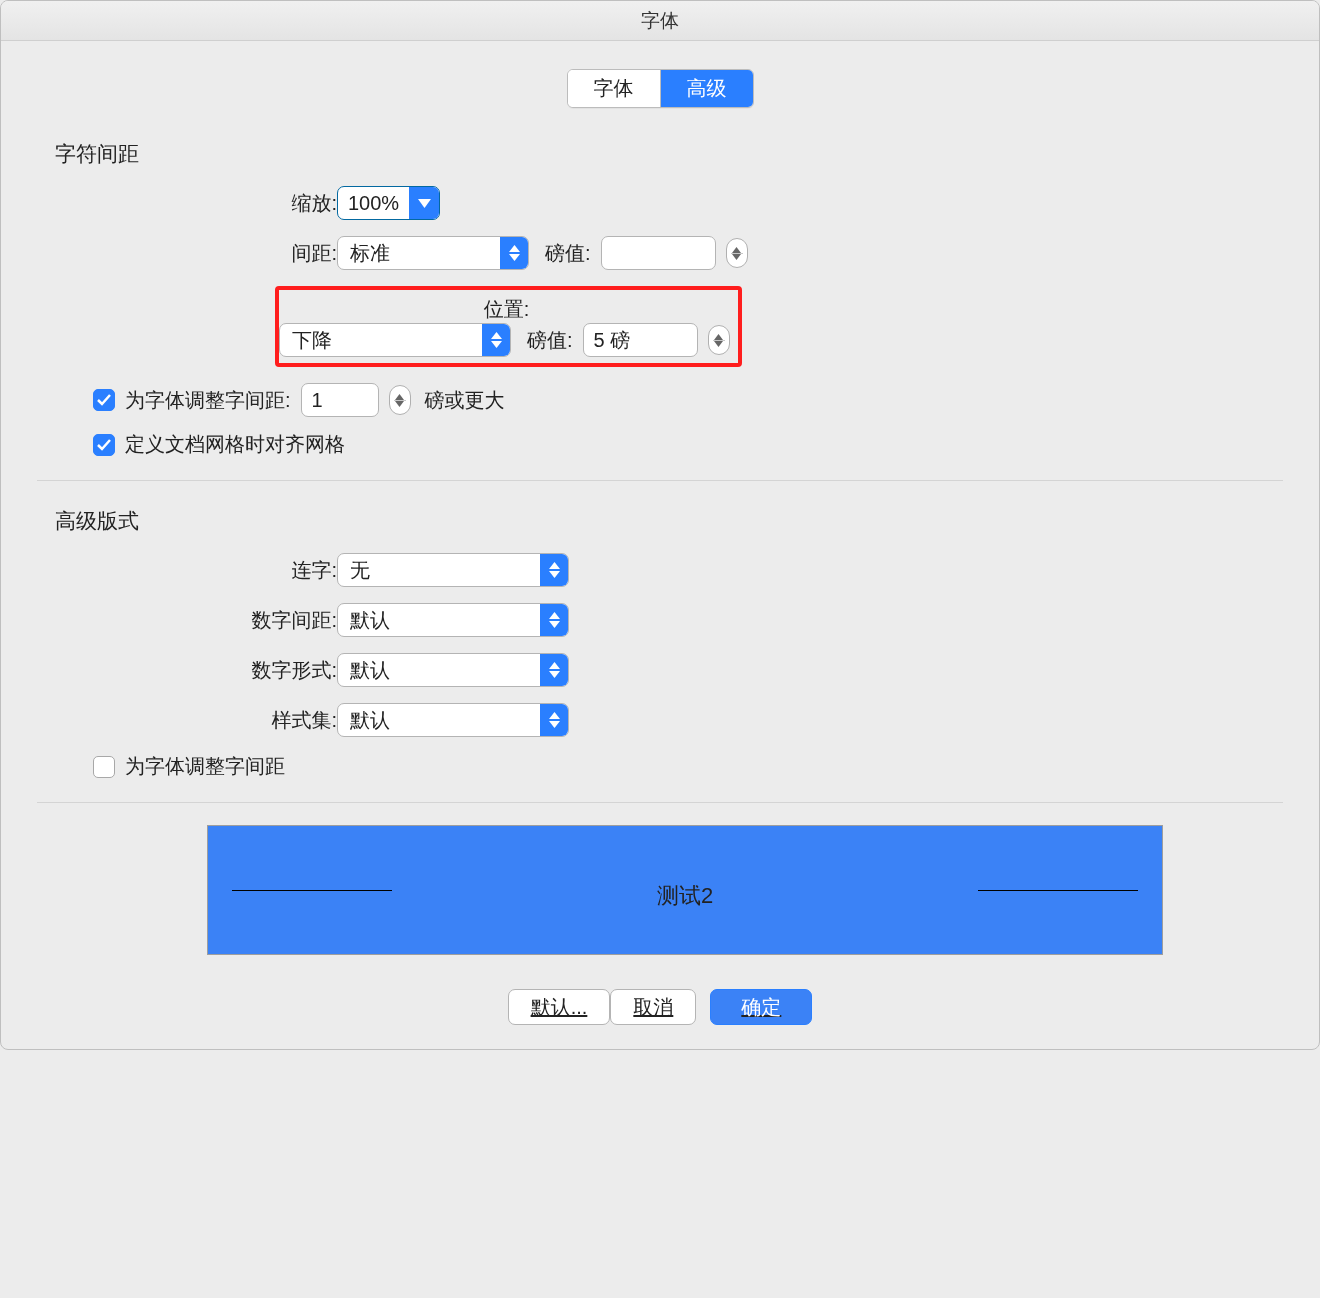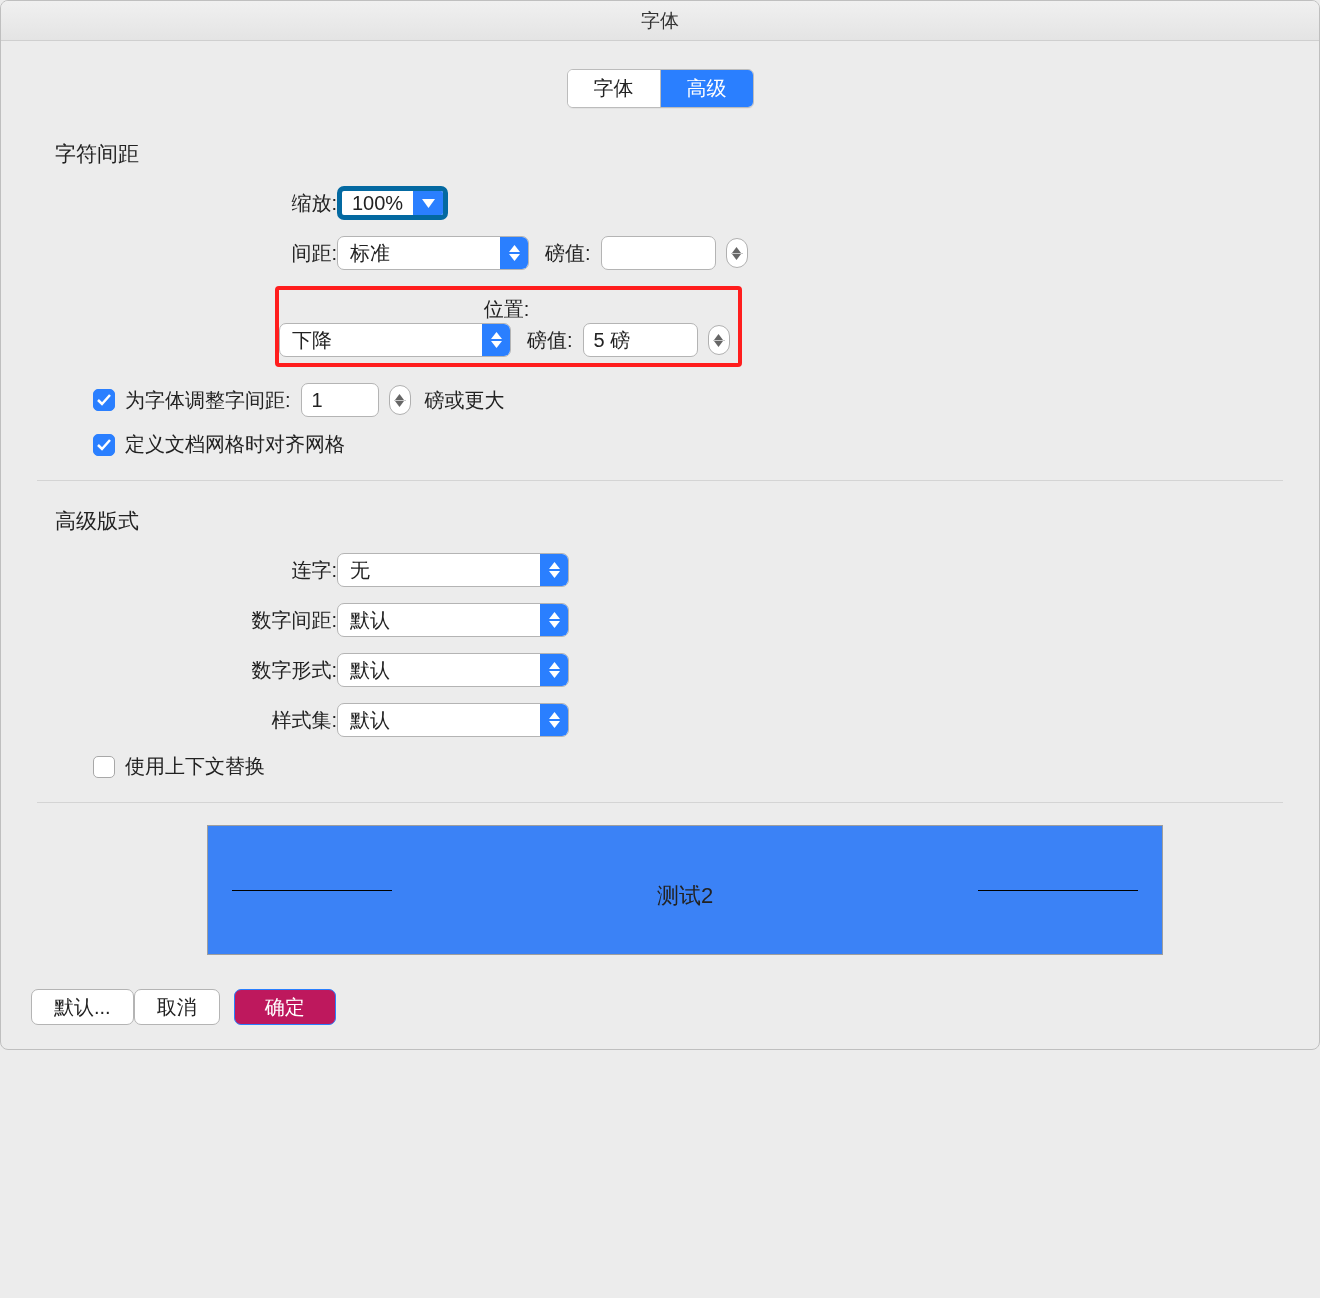--- a/index.html
+++ b/index.html
@@ -79,21 +79,21 @@
   }
   .ctrl-col {
     display: flex;
     align-items: center;
     gap: 10px;
   }
 
   .combo {
     display: inline-flex;
     align-items: stretch;
-    border: 5px solid #0369a1;
+    border: 1px solid #0369a1;
     border-radius: 7px;
     background: #fff;
     overflow: hidden;
     height: 34px;
   }
   .combo .combo-text {
     padding: 4px 10px;
     min-width: 52px;
     display: flex;
     align-items: center;
@@ -222,38 +222,39 @@
     height: 0;
   }
   .preview-text {
     font-size: 22px;
     color: #222;
     margin-top: 12px;
   }
 
   .footer {
     display: flex;
-    justify-content: flex-start;
+    justify-content: center;
     align-items: center;
     padding: 14px 30px 24px 30px;
+    text-decoration: underline;
   }
   .btn {
     height: 36px;
     padding: 0 22px;
     border: 1px solid #b4b4b4;
     border-radius: 7px;
     background: #fff;
     font-size: 20px;
     display: inline-flex;
     align-items: center;
     cursor: pointer;
     color: #222;
   }
   .btn.primary {
-    background: #be185d;
+    background: #3b82f6;
     color: #fff;
     border-color: #2a7fff;
     padding: 0 30px;
   }
   .footer-right { display: flex; gap: 14px; }
 </style>
 </head>
 <body>
 
 <div class="window">
@@ -446,21 +447,21 @@
               <svg viewBox="0 0 11 7">
                   <polygon points="0,0 11,0 5.5,7" fill="#fff"></polygon>
                 </svg>
             </div>
           </div>
         </div>
       </div>
 
       <div class="checkbox-row" style="margin-top:4px">
         <div class="checkbox"></div>
-        <span>使用上下文替换</span>
+        <span>为字体调整字间距</span>
       </div>
     </div>
 
     <div class="divider"></div>
 
     
 
     <div class="preview-box">
       <div class="preview-rule"></div>
       <div class="preview-text">测试2</div>

